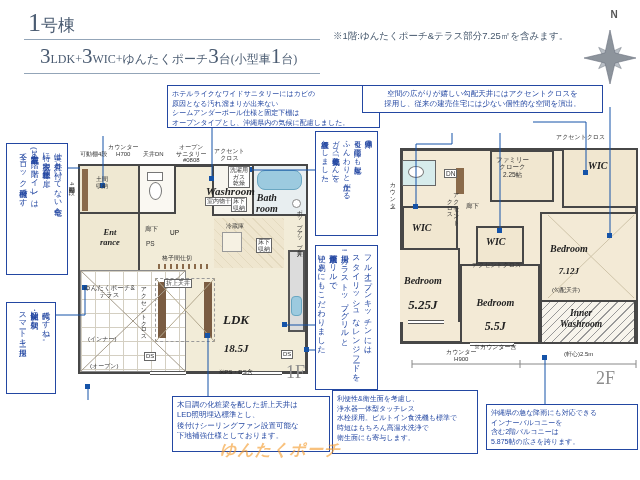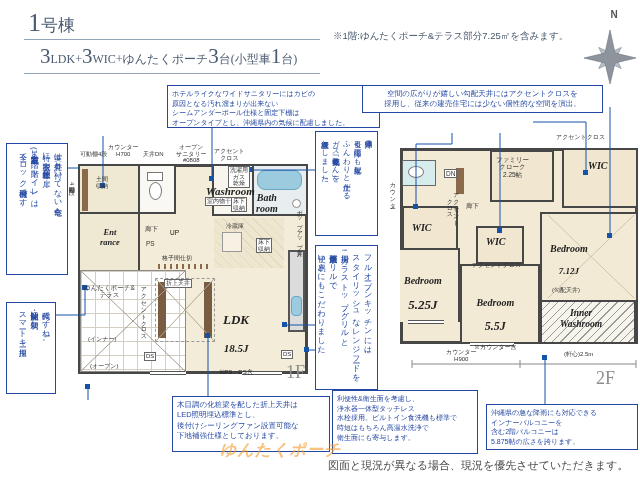--- a/index.html
+++ b/index.html
@@ -263,16 +263,15 @@
   <div class="abs co" style="left:332px;top:390px;width:146px;height:64px;font-size:7px;">利便性&amp;衛生面を考慮し、
 浄水器一体型タッチレス
 水栓採用。ビルトイン食洗機も標準で
 時短はもちろん高温水洗浄で
 衛生面にも寄与します。</div>
   <div class="abs co" style="left:486px;top:404px;width:152px;height:46px;font-size:7px;">沖縄県の急な降雨にも対応できる
 インナーバルコニーを
 含む2階バルコニーは
 5.875帖の広さを誇ります。</div>
 
-  <div class="abs foot" style="left:328px;top:458px;">図面と現況が異なる場合、現況を優先させていただきます。</div>
   <div class="abs wm" style="left:220px;top:440px;">ゆんたくポーチ</div>
 
 </div>
 
 </body></html>

